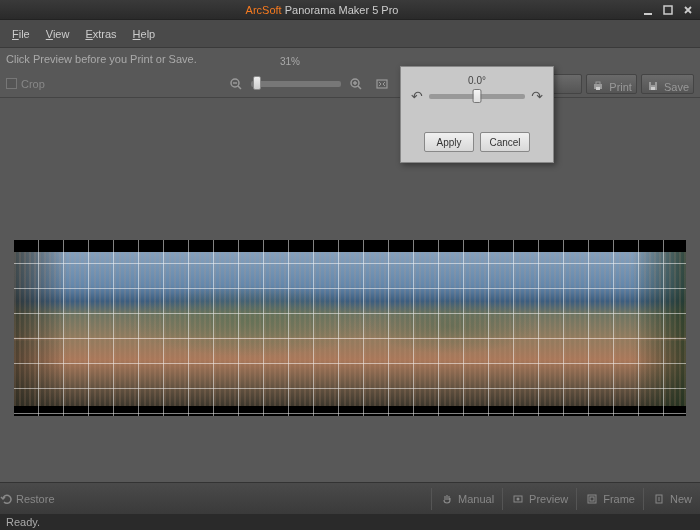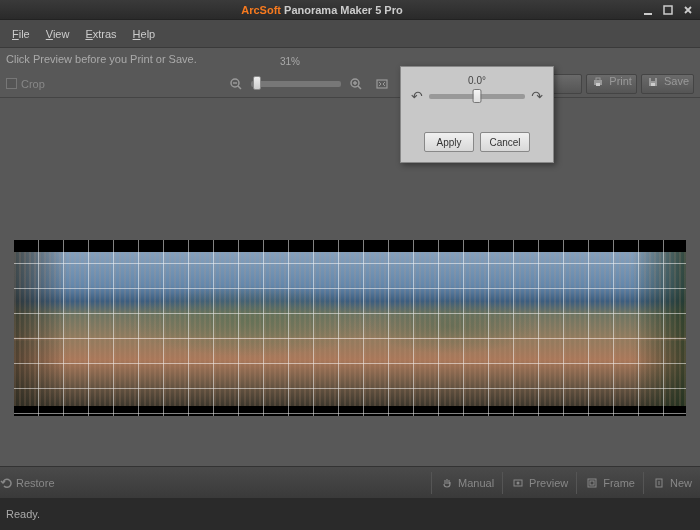--- a/index.html
+++ b/index.html
@@ -1,39 +1,39 @@
 <!DOCTYPE html>
 <html><head>
 <meta charset="utf-8">
 <style>
 *{margin:0;padding:0;box-sizing:border-box;font-family:Arial,sans-serif;font-size:11px;-webkit-user-select:none;user-select:none}
 html,body{width:700px;height:530px;overflow:hidden}
 body{background:#4a4a4a;display:flex;flex-direction:column}
 .titlebar{height:20px;background:linear-gradient(to bottom,#3a3a3a,#2a2a2a);display:flex;align-items:center;color:#ccc;padding:0 4px;border-bottom:1px solid #222}
-.titlebar .title{flex:1;text-align:center;font-weight:bold}
+.titlebar .title{flex:1;text-align:center;font-weight:normal}
 .titlebar .title .brand{color:#f77a1f}
 .winbtns{display:flex;gap:4px}
 .winbtn{width:16px;height:14px;display:flex;align-items:center;justify-content:center;color:#ddd;font-weight:bold;cursor:pointer}
 .winbtn svg{width:12px;height:12px}
 .menubar{height:28px;background:#4a4a4a;display:flex;align-items:center;padding:0 4px;color:#ccc;border-bottom:1px solid #3a3a3a}
 .menuitem{padding:2px 8px;cursor:pointer}
 .menuitem:first-letter{text-decoration:underline}
 .hint{padding:4px 6px;color:#aaa;line-height:1.3;background:#585858}
 .toolbar{height:28px;background:#585858;display:flex;align-items:center;padding:0 6px;position:relative;border-bottom:1px solid #444}
 .cropcb{display:flex;align-items:center;gap:4px;color:#888}
 .cropcb .box{width:11px;height:11px;border:1px solid #777;background:#555}
 .spacer{flex:1}
 .zoompct{position:absolute;left:280px;top:-14px;color:#aaa;font-size:10px}
 .zoomarea{display:flex;align-items:center;gap:4px;margin-left:180px}
 .iconbtn{width:22px;height:20px;display:flex;align-items:center;justify-content:center;color:#888;cursor:pointer;border-radius:2px}
 .zslider{width:90px;height:6px;background:#777;position:relative;border-radius:2px}
 .zthumb{position:absolute;width:8px;height:14px;background:linear-gradient(to bottom,#eee,#ccc);border:1px solid #888;top:-5px;border-radius:2px}
 .sep{width:1px;height:18px;background:#666;margin:0 4px}
 .toolgrp{display:flex;align-items:center;gap:2px}
-.actionbtn{display:flex;align-items:flex-start;gap:4px;height:20px;padding:0 4px;background:linear-gradient(to bottom,#6a6a6a,#555);border:1px solid #444;border-radius:2px;color:#999;cursor:pointer;font-size:10px}
+.actionbtn{display:flex;align-items:flex-end;gap:4px;height:20px;padding:0 4px;background:linear-gradient(to bottom,#6a6a6a,#555);border:1px solid #444;border-radius:2px;color:#999;cursor:pointer;font-size:10px}
 .actionbtn .icn{width:14px;height:14px;display:flex;align-items:center;justify-content:center}
 .rightbtns{display:flex;gap:4px;margin-left:auto}
 .popup{position:absolute;left:400px;top:66px;width:154px;background:#c8c8c8;border:1px solid #888;box-shadow:2px 2px 6px rgba(0,0,0,0.4);padding:8px 10px 10px 10px;z-index:10}
 .popup .deg{text-align:center;color:#444;font-size:10px;margin-bottom:2px}
 .popup .rotrow{display:flex;align-items:center;gap:6px}
 .popup .arr{color:#555;font-size:14px;cursor:pointer}
 .popup .rslider{flex:1;height:5px;background:#999;position:relative;border-radius:2px}
 .popup .rthumb{position:absolute;width:9px;height:14px;background:linear-gradient(to bottom,#f5f5f5,#ddd);border:1px solid #777;top:-5px;left:50%;transform:translateX(-50%);border-radius:2px}
 .popup .btnrow{display:flex;gap:6px;justify-content:center;margin-top:28px}
 .popup .pbtn{width:50px;height:20px;background:linear-gradient(to bottom,#f0f0f0,#d8d8d8);border:1px solid #888;border-radius:2px;color:#333;cursor:pointer;display:flex;align-items:center;justify-content:center;font-size:10px}
@@ -59,21 +59,21 @@
  linear-gradient(to bottom,transparent 55%,rgba(180,120,90,0.3) 56%,transparent 58%)}
 .pano .gridd{position:absolute;inset:0;background-image:
  linear-gradient(0deg,rgba(255,255,255,0.6) 1px,transparent 1px),
  linear-gradient(90deg,rgba(255,255,255,0.6) 1px,transparent 1px);
  background-size:25px 25px;opacity:0.85;background-position:-1px -1px}
 .bottombar{height:32px;background:linear-gradient(to bottom,#4a4a4a,#3a3a3a);display:flex;align-items:center;padding:0 0;color:#888;border-top:1px solid #333}
 .bottombar .rest{display:flex;align-items:center;gap:4px;cursor:pointer}
 .bottombar .spacer{flex:1}
 .navbtn{display:flex;align-items:center;gap:4px;padding:4px 8px;color:#888;cursor:pointer;border-left:1px solid #555}
 .navbtn .ic{width:14px;height:14px;display:flex;align-items:center;justify-content:center}
-.status{height:32px;background:#2a2a2a;color:#aaa;padding:0 6px;display:flex;align-items:center;font-size:10px}
+.status{height:16px;background:#2a2a2a;color:#aaa;padding:0 6px;display:flex;align-items:center;font-size:10px}
 svg{display:block}
 </style>
 </head>
 <body>
 
 <div class="titlebar">
   <div class="title">
     <span class="brand">ArcSoft</span>
     <span>Panorama Maker 5 Pro</span>
   </div>

